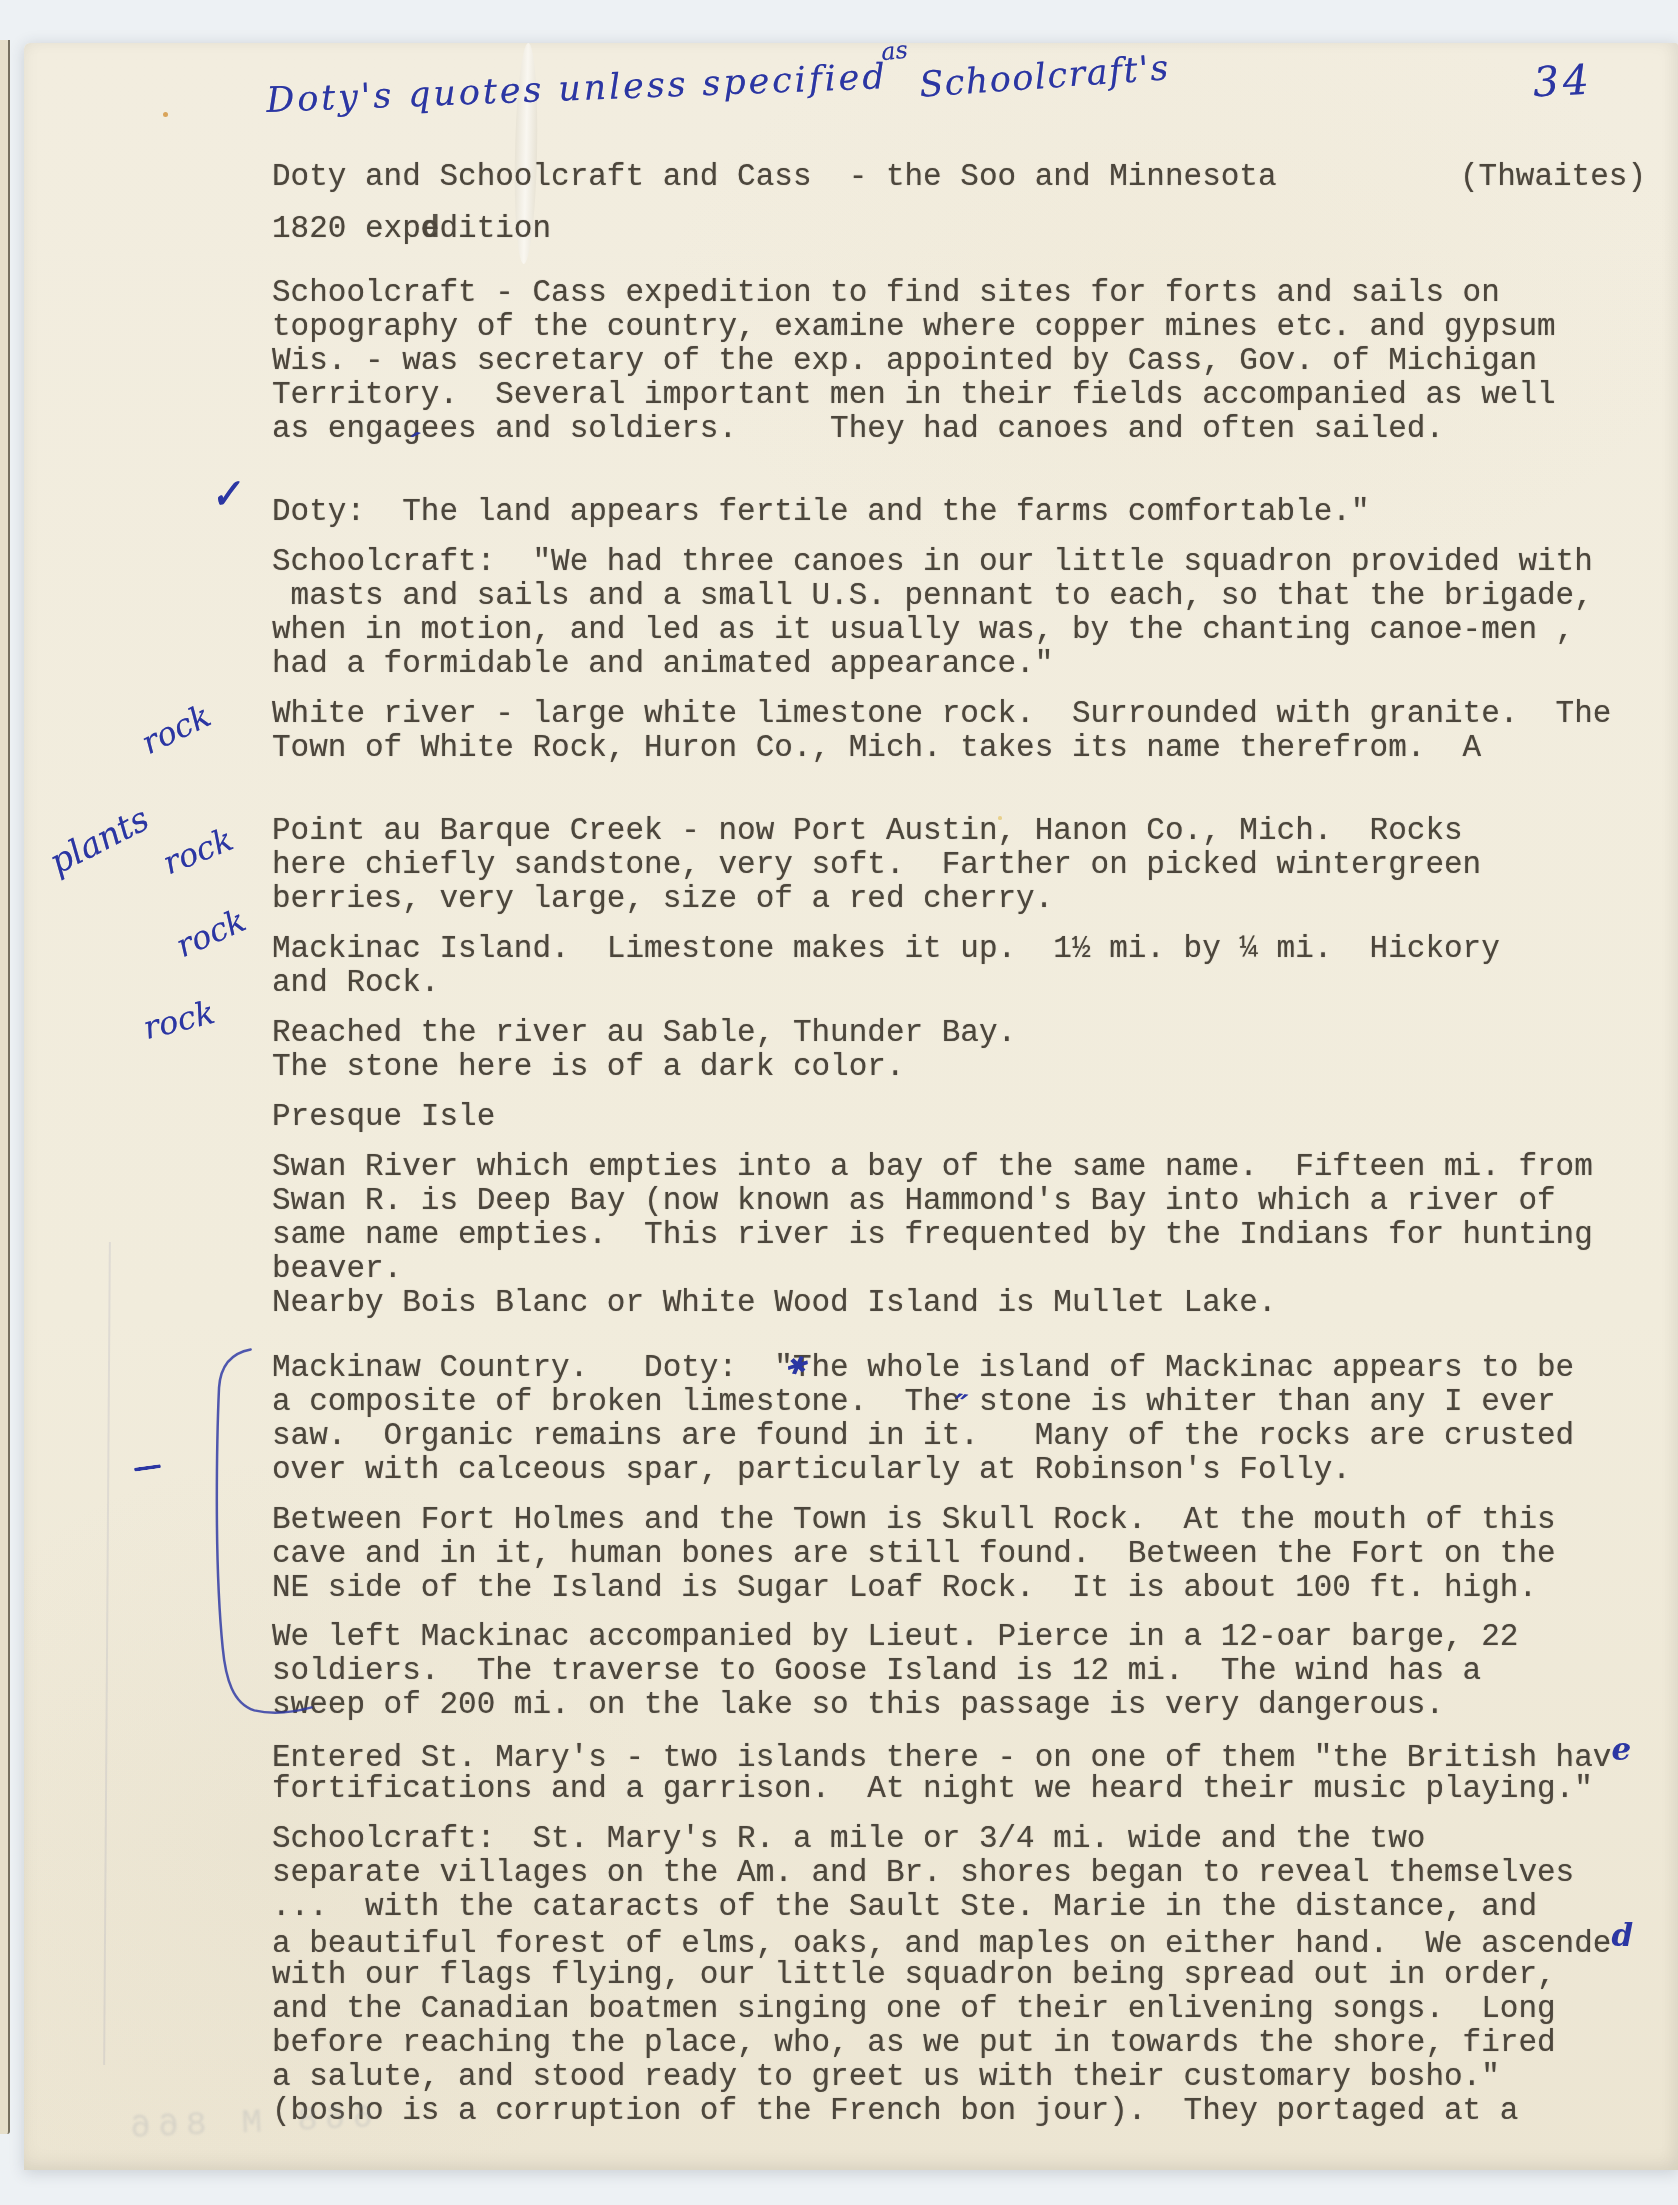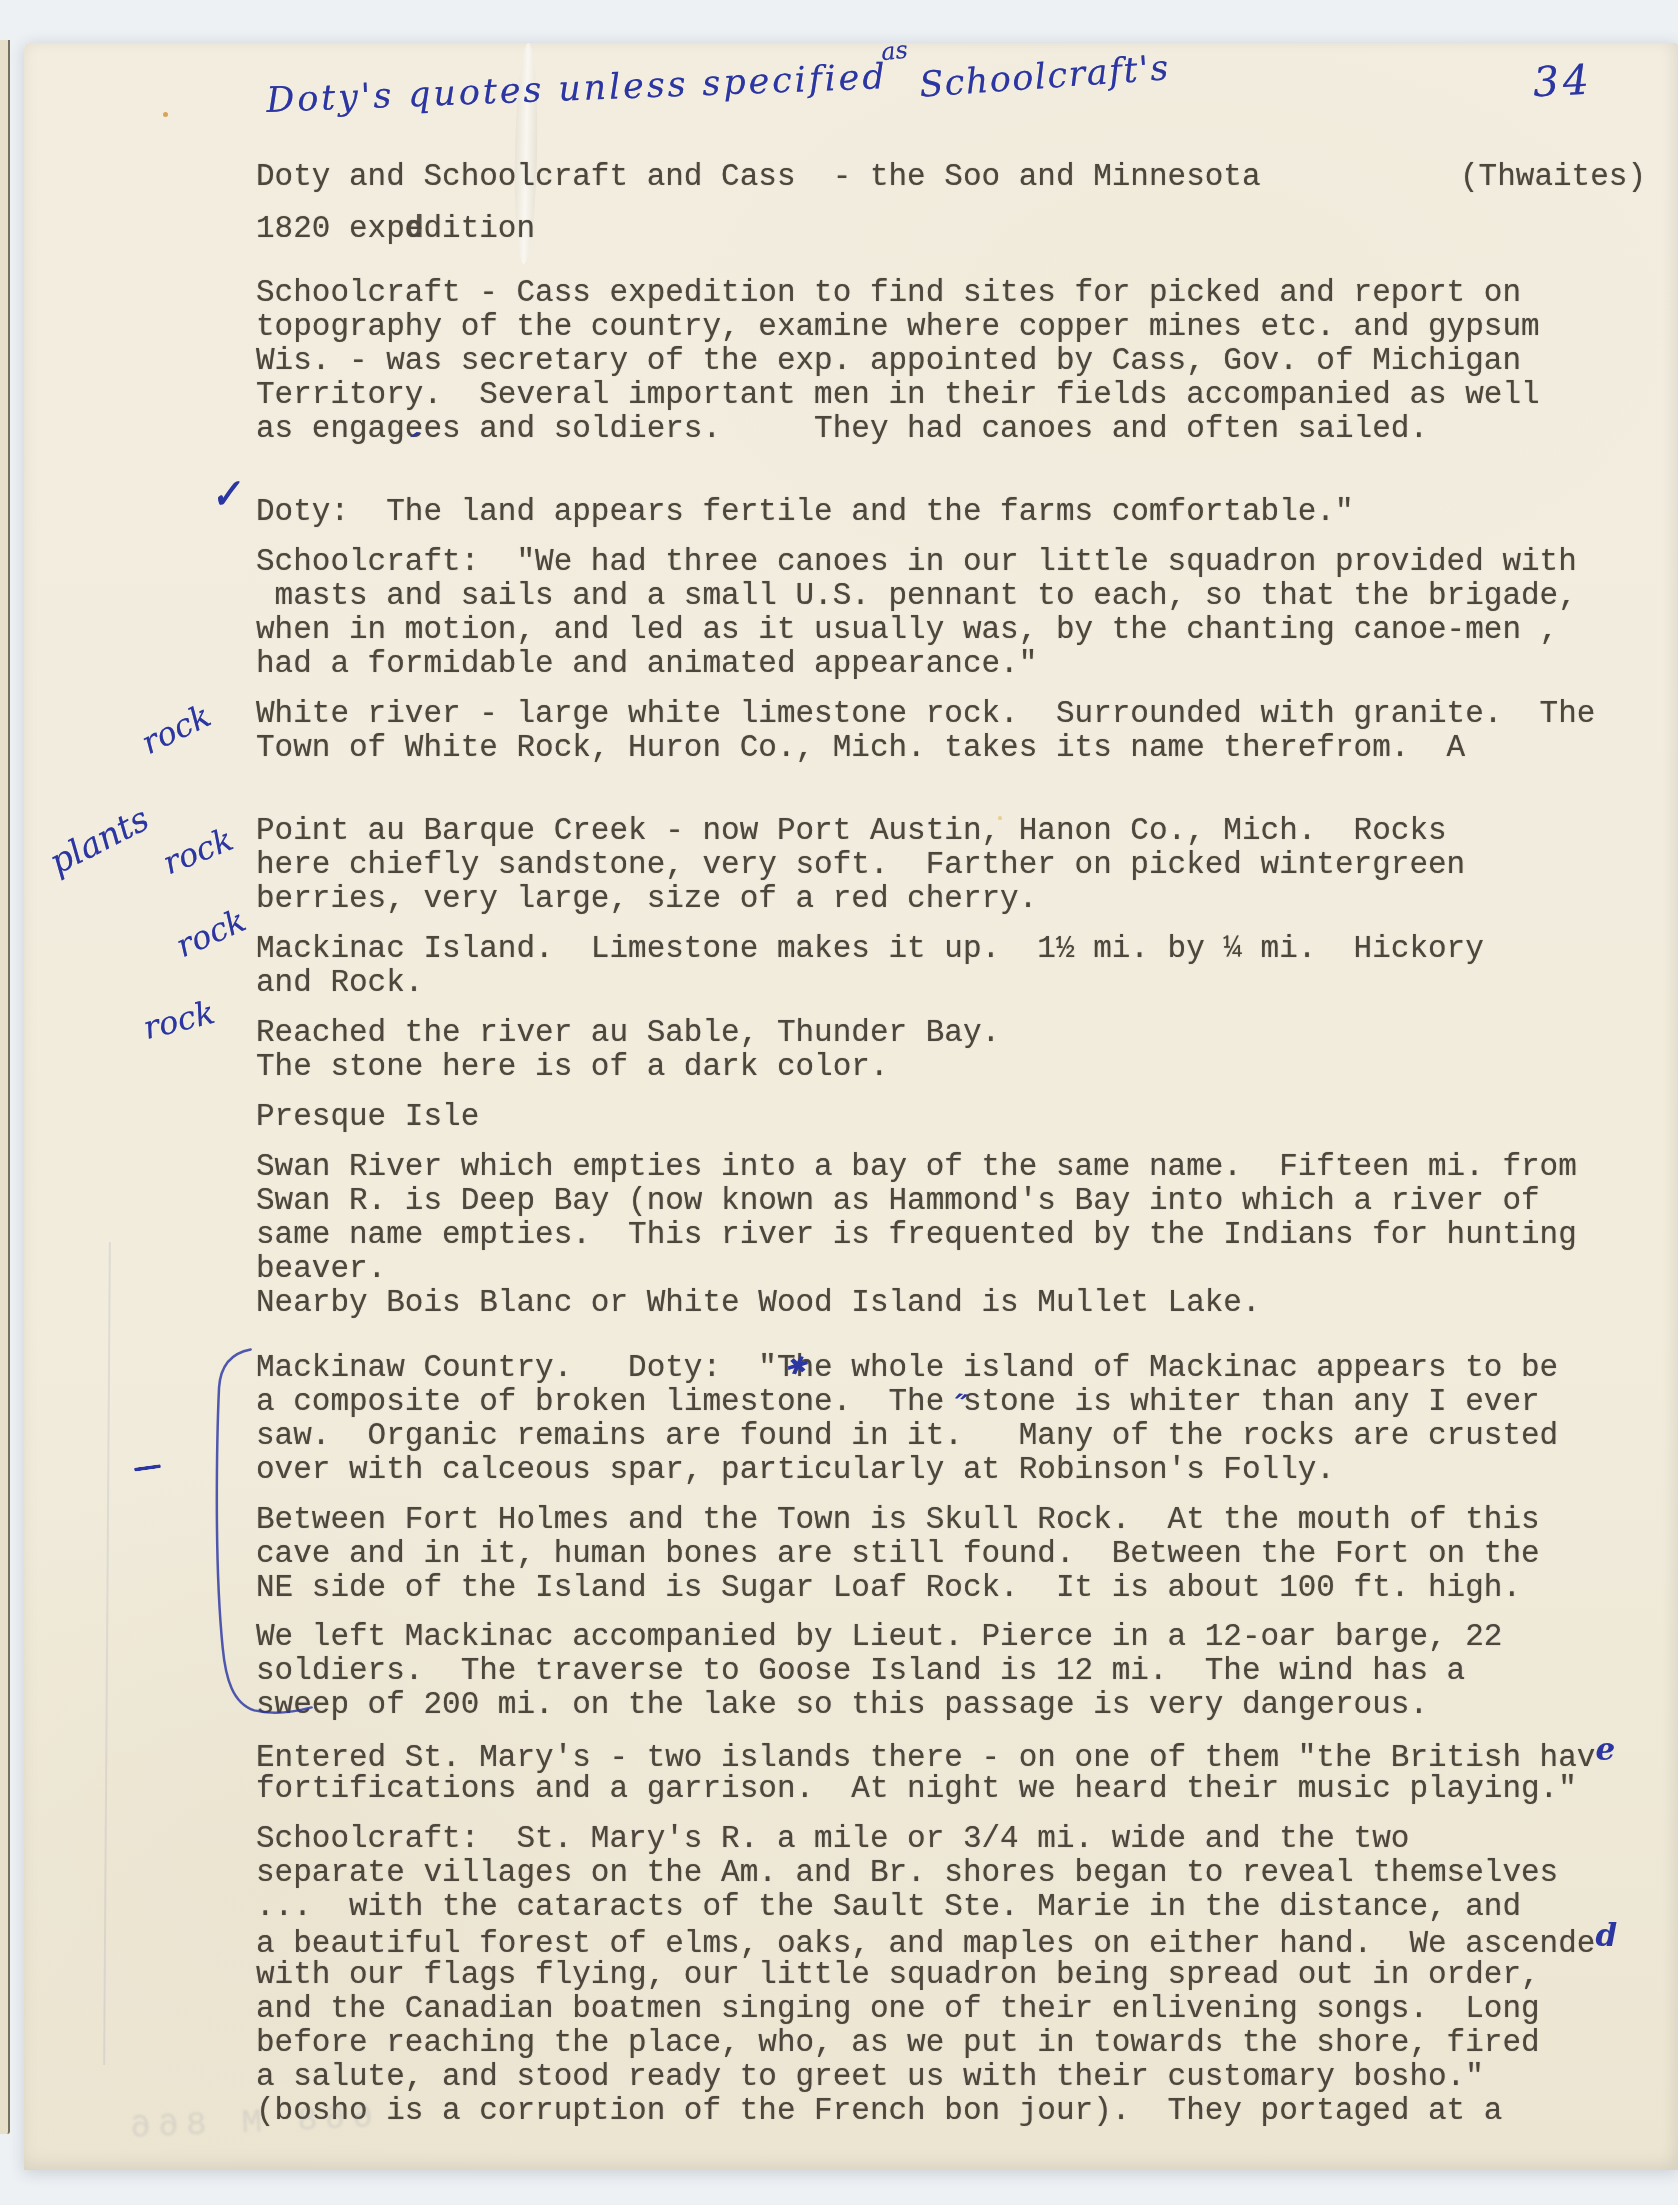--- a/index.html
+++ b/index.html
@@ -32,21 +32,21 @@
   }
   .crease-left{
     position:absolute;left:106px;top:1242px;width:2.2px;height:823px;
     background:rgba(110,120,165,0.14);transform:rotate(0.4deg);
   }
   .fleck{position:absolute;border-radius:50%;}
   .fleck.a{left:163px;top:112px;width:5.1px;height:5.1px;background:#d9a45a;}
   .fleck.b{left:998px;top:816px;width:3.7px;height:3.7px;background:#e4c46a;opacity:.7;}
 
   
-  .pblock{position:absolute;left:256px;}
+  .pblock{position:absolute;left:272px;}
   .tline{
     white-space:pre;height:34px;
     font:31px/34px "Liberation Mono", monospace;
     color:#4c463c;
     text-shadow:0 0 1px rgba(76,70,60,0.55);
   }
   .tline .u{text-decoration-thickness:2.2px;text-underline-offset:5.1px;}
   .bh{ 
     color:#2b36a3;font-family:"DejaVu Serif",serif;font-style:italic;font-weight:bold;
     position:relative;top:-5.9px;text-shadow:none;
@@ -100,21 +100,21 @@
 
 <div class="pblock" style="top:160px">
   <div class="tline">Doty and Schoolcraft and Cass  - the Soo and Minnesota</div>
 </div>
 <div class="tline title-source">(Thwaites)</div>
 
 <div class="pblock" style="top:212px">
     <div class="tline"><span>1820 exp</span><span>e</span><span class="ovo">d</span><span>dition</span></div>
   </div>
 <div class="pblock" style="top:276px">
-    <div class="tline">Schoolcraft - Cass expedition to find sites for picked and report on</div>
+    <div class="tline">Schoolcraft - Cass expedition to find sites for forts and sails on</div>
     <div class="tline">topography of the country, examine where copper mines etc. and gypsum</div>
     <div class="tline">Wis. - was secretary of the exp. appointed by Cass, Gov. of Michigan</div>
     <div class="tline">Territory.  Several important men in their fields accompanied as well</div>
     <div class="tline">as engagees and soldiers.     They had canoes and often sailed.</div>
   </div>
 <div class="pblock" style="top:495px">
     <div class="tline">Doty:  The land appears fertile and the farms comfortable."</div>
   </div>
 <div class="pblock" style="top:545px">
     <div class="tline">Schoolcraft:  "We had three canoes in our little squadron provided with</div>

